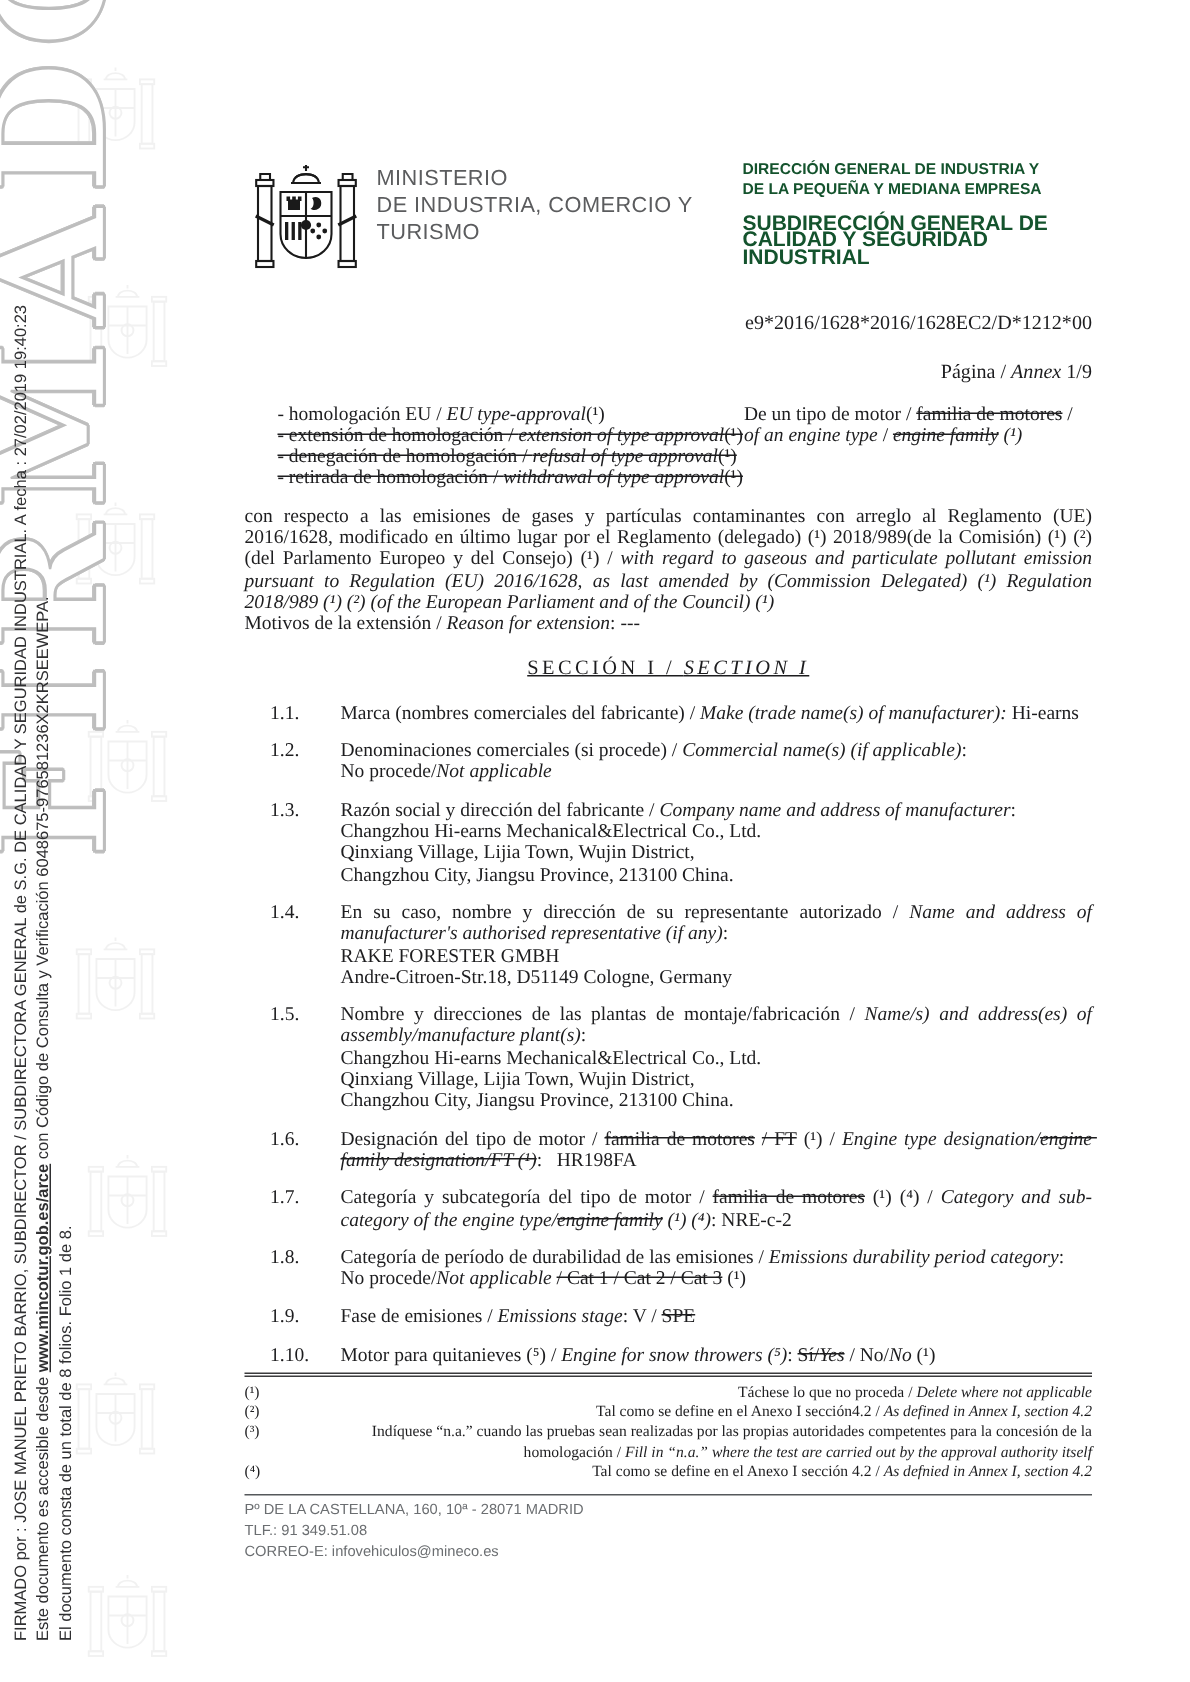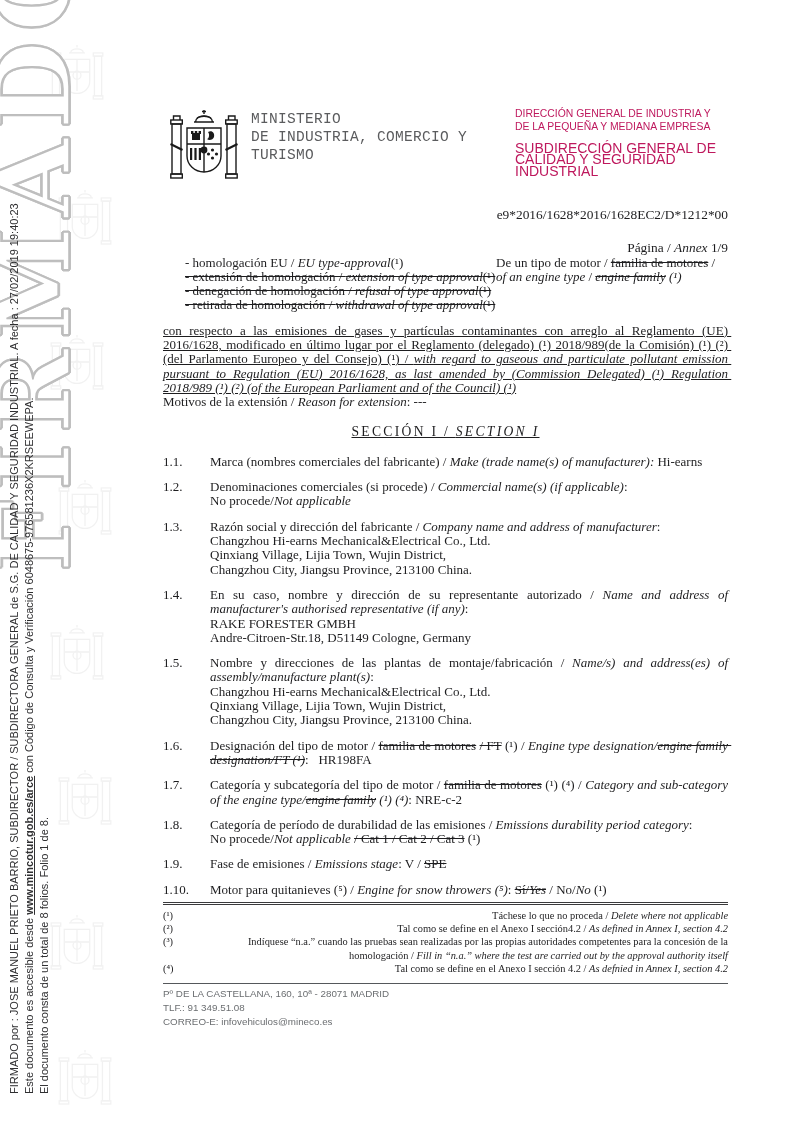--- a/index.html
+++ b/index.html
@@ -31,49 +31,49 @@
 
   .crest-faint { position:absolute; width:54px; height:64px; opacity:0.09; z-index:0; }
 
   
   .content { position:absolute; left:163px; top:100px; width:565px; z-index:2;
              font-size:13px; line-height:14.3px; }
 
   .header { position:relative; height:88px; }
   .coat { position:absolute; left:6px; top:6px; }
   .ministry { position:absolute; left:88px; top:10px;
-              font-family:Liberation Mono, monospace; font-size:14.5px; line-height:18px;
+              font-family:Liberation Sans, sans-serif; font-size:14.5px; line-height:18px;
               color:#5b5c5e; white-space:pre-line; letter-spacing:0.3px; }
-  .header-right { position:absolute; left:352px; top:8px; width:216px;
-                  font-family:"Liberation Sans", sans-serif; color:#be185d; }
+  .header-right { position:absolute; left:332px; top:8px; width:216px;
+                  font-family:"Liberation Sans", sans-serif; color:#14532d;font-weight:bold; }
   .header-right .dg { font-size:10.4px; line-height:12.8px; white-space:pre-line; }
   .header-right .sd { font-size:14px;  line-height:11.8px; white-space:pre-line; margin-top:9px; }
 
   .approval-no { margin-top:20px; text-align:right; font-size:13.4px; }
   .page-no     { margin-top:19px; text-align:right; font-size:13.4px; }
 
   .rich { white-space:pre-wrap; }
   .sg-i { font-style:italic; }
   .sg-s { text-decoration:line-through; }
   .sg-b { font-weight:bold; }
   .sg-u { text-decoration:underline; }
   .sg-b.sg-u { text-decoration:underline; }
 
   .lead { margin-top:9px; }
-  .approval-row { display:flex; }
+  .approval-row { margin-top:13px; display:flex; }
   .ap-left  { flex:1 1 auto; padding-left:22px; }
   .ap-right { flex:0 0 232px; width:232px; }
 
-  .para   { margin-top:11px; text-align:justify;text-decoration:underline; }
+  .para   { margin-top:11px; text-align:justify; }
   .nline  { margin-top:8px; }
   .section-heading { margin-top:15px; margin-bottom:16px; text-align:center;
                      font-size:13.6px; letter-spacing:2.3px;text-decoration:underline; }
 
   .item { display:flex; margin-bottom:11px; }
-  .inum { flex:0 0 47px; width:47px; }
+  .inum { flex:0 0 47px; width:47px;margin-left:17px; }
   .ibody { flex:1 1 auto; text-align:justify; }
 
   .fn-rule { margin-top:5px; height:3px; border-top:1px solid #3a3a3c; border-bottom:1px solid #3a3a3c; }
   .footnotes { margin-top:4px; font-size:10.4px; line-height:13.2px; }
   .fn { display:flex; }
   .fn-marker { flex:0 0 47px; width:47px; }
   .fn-text { flex:1 1 auto;text-align:right; }
 
   .footer { margin-top:8px; font-family:"Liberation Sans", sans-serif;
             font-size:9.8px; line-height:14px; color:#6b6e71; }

